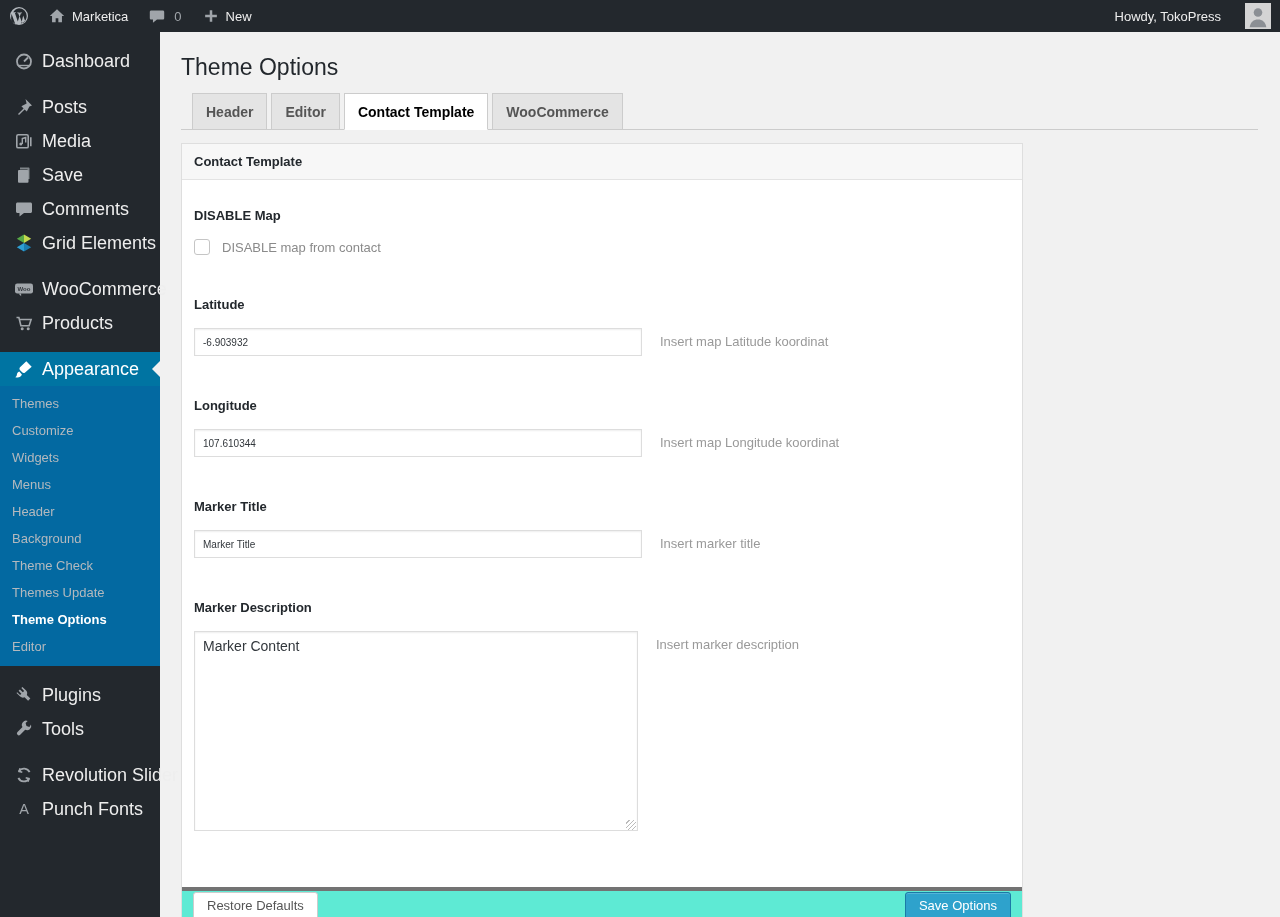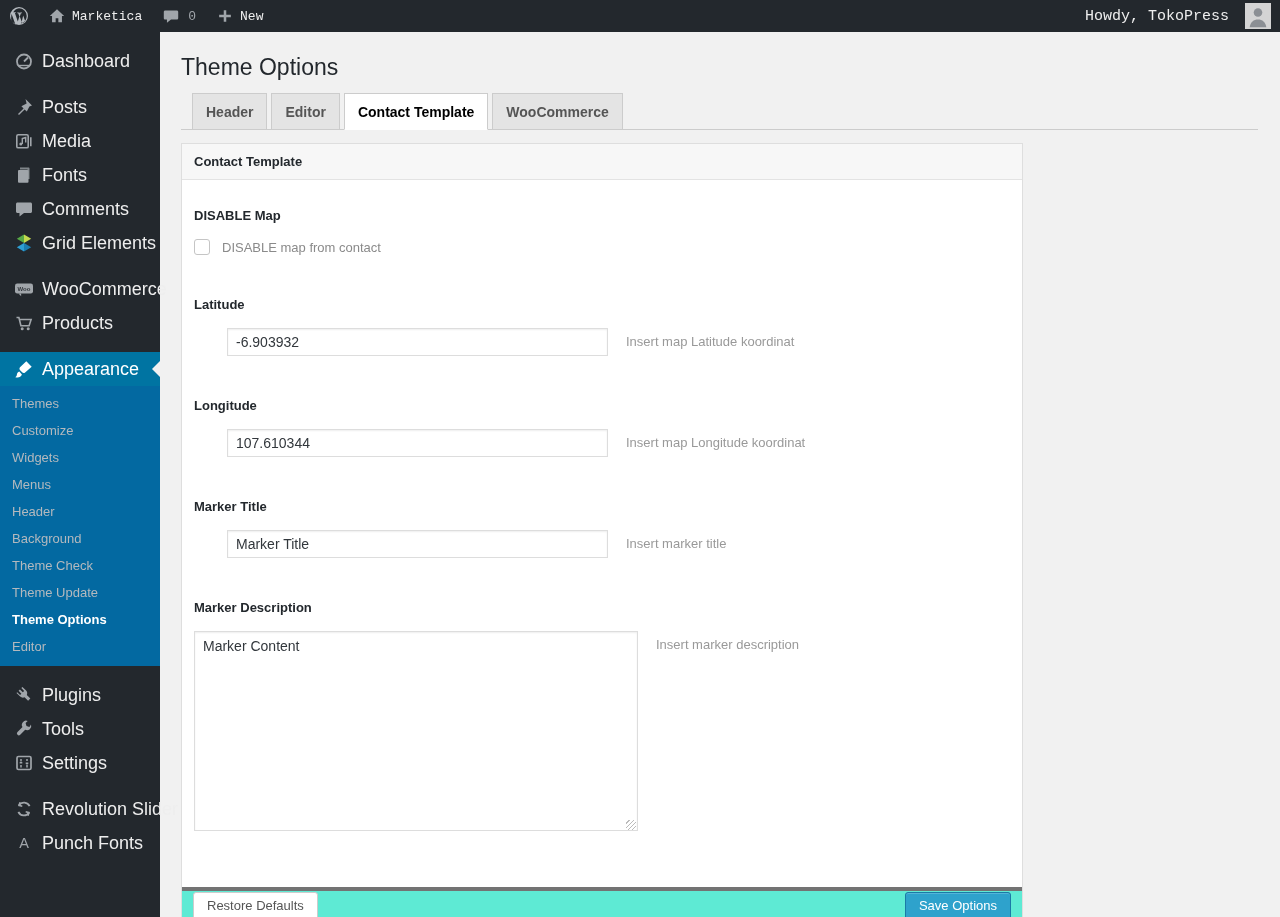--- a/index.html
+++ b/index.html
@@ -2,28 +2,28 @@
 <html><head>
 <meta charset="utf-8">
 <style>
   * { margin:0; padding:0; box-sizing:border-box; }
   html,body { width:1280px; height:917px; overflow:hidden; }
   body { font-family:"Liberation Sans","DejaVu Sans",sans-serif; background:#f1f1f1; color:#444; }
 
   
   #adminbar { position:absolute; top:0; left:0; width:1280px; height:32px; background:#23282d;
     display:flex; justify-content:space-between; align-items:center; z-index:50; }
-  .ab-left, .ab-right { display:flex; align-items:center; height:32px;font-family:Liberation Mono, monospace; }
+  .ab-left, .ab-right { display:flex; align-items:center; height:32px; }
   .ab-item { display:flex; align-items:center; height:32px; padding:0 10px; color:#eee; font-size:13px; cursor:pointer; }
   .ab-item .ab-ico { width:18px; height:18px; color:#a0a5aa; display:inline-flex; margin-right:6px; }
   .ab-item .ab-ico svg { width:100%; height:100%; }
   .ab-logo { padding:0 9px; }
   .ab-logo .ab-ico { margin-right:0; width:20px; height:20px; color:#b4b9be; }
   .ab-count { color:#a0a5aa; margin-left:2px; }
-  .ab-howdy { color:#eee; font-size:15px; margin-right:16px; }
+  .ab-howdy { color:#eee; font-size:13px; margin-right:24px; }
   .ab-avatar { width:26px; height:26px; margin-right:9px; display:inline-block; }
   .ab-avatar svg { width:26px; height:26px; display:block; }
 
   
   #sidebar { position:absolute; top:32px; left:0; width:160px; height:885px; background:#23282d; padding-top:12px; }
   .menu-item { position:relative; display:flex; align-items:center; height:34px; padding-left:8px; cursor:pointer; }
   .menu-item .m-ico { width:20px; height:20px; min-width:20px; margin:0 8px 0 6px; color:#a0a5aa; display:inline-flex; }
   .menu-item .m-ico svg { width:100%; height:100%; }
   .menu-item .m-label { color:#eee; font-size:18px; white-space:nowrap; }
   .menu-item.active { background:#0074a2; }
@@ -47,23 +47,23 @@
 
   #panel { width:842px; margin-top:13px; background:#fff; border:1px solid #dedede; }
   #panel-header { background:#f7f7f7; border-bottom:1px solid #e3e3e3; padding:10px 12px; font-size:13px; font-weight:bold; color:#23282d; }
   #panel-body { padding:28px 12px 52px 12px; }
 
   .field-block { margin-bottom:42px; }
   .field-block:last-child { margin-bottom:0; }
   .field-label { font-size:13px; font-weight:bold; color:#23282d; margin-bottom:16px; }
   .field-row { display:flex; align-items:flex-start; }
   .field-hint { font-size:13px; color:#999; margin-left:18px; margin-top:6px; }
-  input[type=text] { width:381px; height:28px; padding:4px 8px; font-size:14px; color:#32373c;
+  input[type=text] { width:448px; height:28px; padding:4px 8px; font-size:10px; color:#32373c;
     background:#fff; border:1px solid #ddd; box-shadow:inset 0 1px 2px rgba(0,0,0,.07); outline:none;
-    font-family:"Liberation Sans","DejaVu Sans",sans-serif;margin-left:33px; }
+    font-family:"Liberation Sans","DejaVu Sans",sans-serif; }
   .ta-wrap { position:relative; display:inline-block; }
   textarea { width:444px; height:200px; padding:6px 8px; font-size:14px; color:#32373c; background:#fff;
     border:1px solid #ddd; box-shadow:inset 0 1px 2px rgba(0,0,0,.07); resize:none; outline:none;
     font-family:"Liberation Sans","DejaVu Sans",sans-serif; }
   .resize-grip { position:absolute; right:2px; bottom:5px; width:10px; height:10px; pointer-events:none;
     background:repeating-linear-gradient(135deg, transparent 0 2px, #bbb 2px 3px); }
   .cb-row { display:flex; align-items:center; }
   input[type=checkbox] { appearance:none; -webkit-appearance:none; width:16px; height:16px; background:#fff;
     border:1px solid #c5c5c5; border-radius:3px; margin-right:12px; cursor:pointer; }
   .cb-label { font-size:13px; color:#8a8a8a; }
@@ -157,21 +157,21 @@
         </span>
         <span class="m-label">Media</span>
       </div>
       <div class="menu-item">
         <span class="m-ico">
           <svg viewBox="0 0 20 20" fill="currentColor">
             <path d="M6 2.5h8.5c.6 0 1 .4 1 1V14h-2V4.5H6z" opacity=".75"></path>
             <rect x="4" y="5" width="10.5" height="12.8" rx="1"></rect>
           </svg>
         </span>
-        <span class="m-label">Fonts</span>
+        <span class="m-label">Save</span>
       </div>
       <div class="menu-item">
         <span class="m-ico">
           <svg viewBox="0 0 20 20" fill="currentColor">
             <path d="M3.5 3.5h13c.8 0 1.5.7 1.5 1.5v7.5c0 .8-.7 1.5-1.5 1.5H10l-4.5 3.6V14h-2c-.8 0-1.5-.7-1.5-1.5V5c0-.8.7-1.5 1.5-1.5z"></path>
           </svg>
         </span>
         <span class="m-label">Comments</span>
       </div>
       <div class="menu-item">
@@ -217,49 +217,40 @@
         <span class="m-label">Appearance</span>
       </div>
       <div class="submenu">
         <a class="submenu-item">Themes</a>
         <a class="submenu-item">Customize</a>
         <a class="submenu-item">Widgets</a>
         <a class="submenu-item">Menus</a>
         <a class="submenu-item">Header</a>
         <a class="submenu-item">Background</a>
         <a class="submenu-item">Theme Check</a>
-        <a class="submenu-item">Theme Update</a>
+        <a class="submenu-item">Themes Update</a>
         <a class="submenu-item current">Theme Options</a>
         <a class="submenu-item">Editor</a>
       </div>
       <div class="menu-sep"></div>
       <div class="menu-item">
         <span class="m-ico">
           <svg viewBox="0 0 20 20" fill="currentColor">
             <path d="M7.2 3.2v4h1.9v-4h2v4H13v-4h1.6v5.2c0 1.7-1.1 3.1-2.6 3.6v5h-3.2v-5c-1.5-.5-2.6-1.9-2.6-3.6V3.2z" transform="rotate(-45 10 10)"></path>
           </svg>
         </span>
         <span class="m-label">Plugins</span>
       </div>
       <div class="menu-item">
         <span class="m-ico">
           <svg viewBox="0 0 20 20" fill="currentColor">
             <path d="M17 5.6a4.2 4.2 0 0 1-5.8 5.2l-5 5a1.9 1.9 0 1 1-2.7-2.7l5-5A4.2 4.2 0 0 1 13.7 2l-2.1 2.1.9 2.9 2.9.9z"></path>
           </svg>
         </span>
         <span class="m-label">Tools</span>
-      </div>
-      <div class="menu-item">
-        <span class="m-ico">
-          <svg viewBox="0 0 20 20" fill="none" stroke="currentColor" stroke-width="1.7">
-            <rect x="3" y="3.5" width="14" height="13" rx="1.5"></rect>
-            <path d="M7 6v2.6M7 12v2.5M5.7 9.8h2.6M13 6v2M13 11.4v3.1M11.7 10.2h2.6" stroke-width="1.5"></path>
-          </svg>
-        </span>
-        <span class="m-label">Settings</span>
       </div>
       <div class="menu-sep"></div>
       <div class="menu-item">
         <span class="m-ico">
           <svg viewBox="0 0 20 20" fill="none" stroke="currentColor" stroke-width="1.9">
             <path d="M15.6 7.2A6.1 6.1 0 0 0 5 6.3"></path>
             <path d="M4.4 12.8a6.1 6.1 0 0 0 10.6.9"></path>
             <path d="M6.1 3.2 5 6.4l3.3.8" stroke-width="1.6"></path>
             <path d="M13.9 16.8l1.1-3.2-3.3-.8" stroke-width="1.6"></path>
           </svg>

